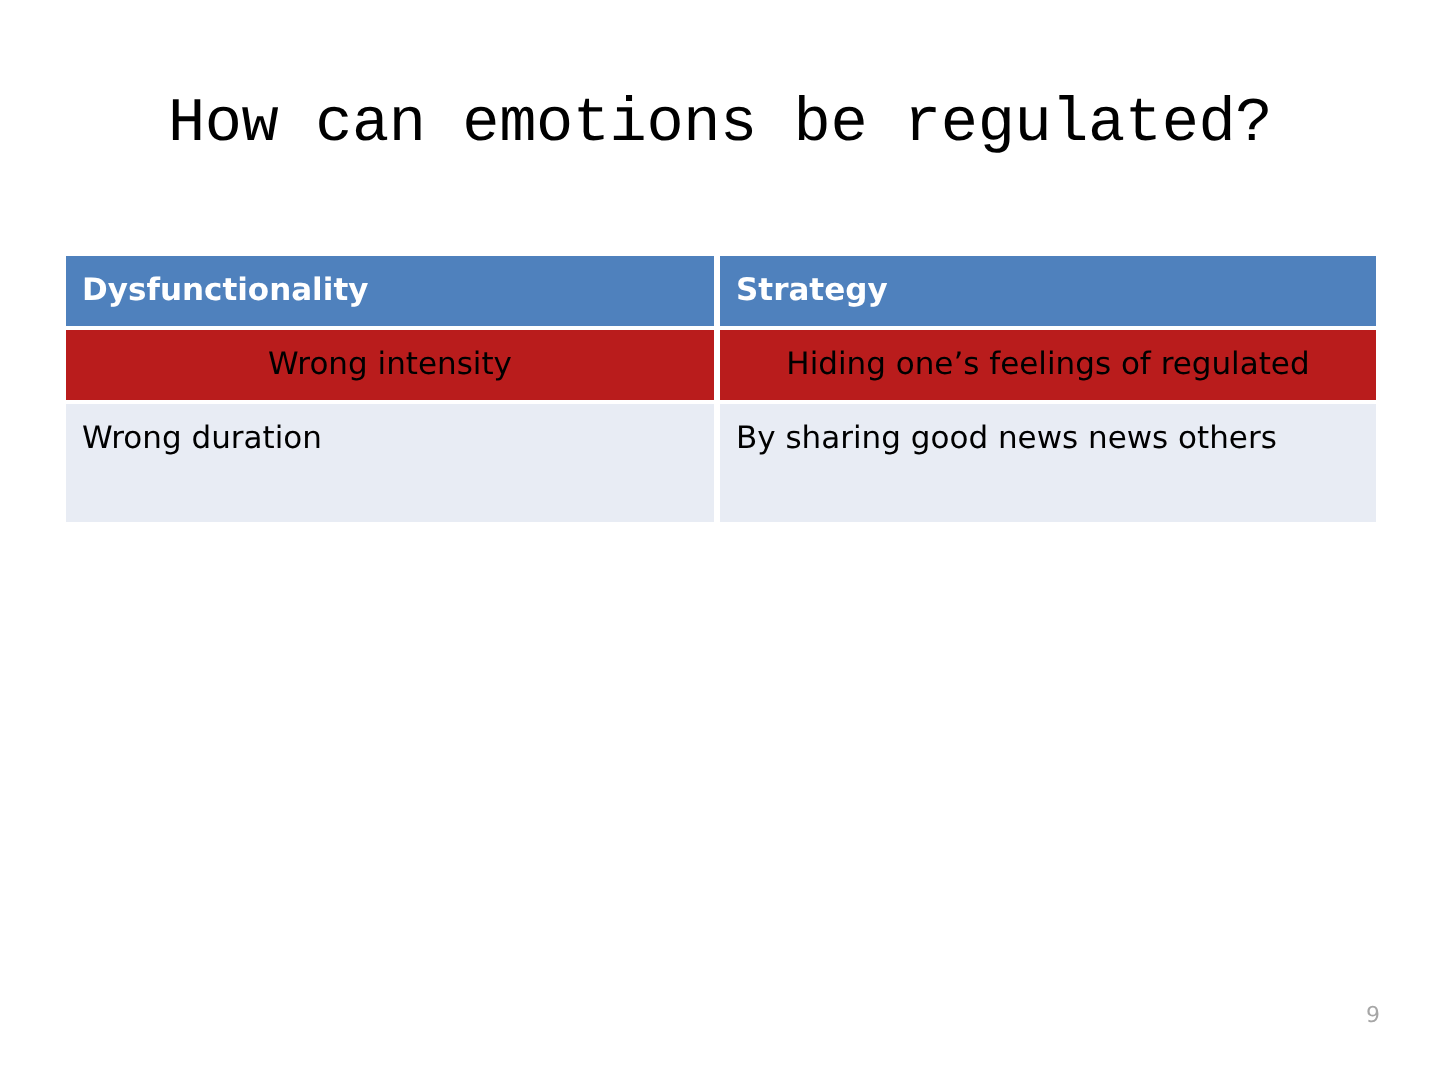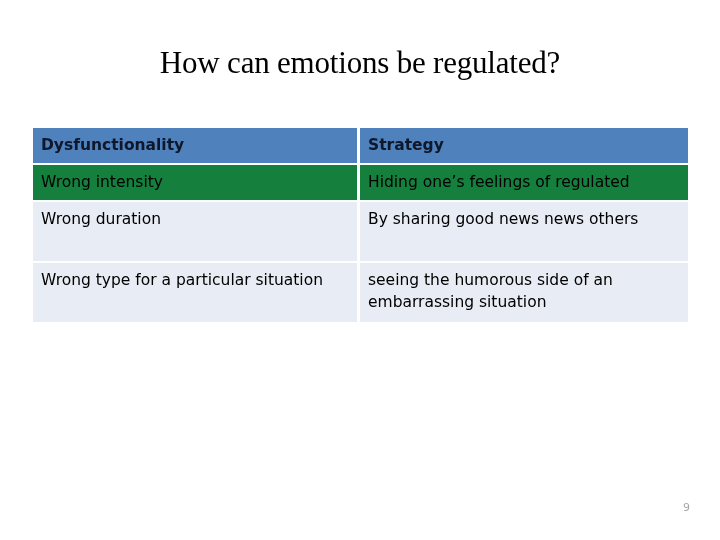--- a/index.html
+++ b/index.html
@@ -19,21 +19,21 @@
     width: 720px;
     height: 540px;
     background: #ffffff;
   }
   .slide-title {
     position: absolute;
     left: 0;
     top: 44px;
     width: 720px;
     text-align: center;
-    font-family: Liberation Serif, serif;
+    font-family: Liberation Mono, monospace;
     font-size: 31px;
     font-weight: 400;
     color: #000000;
     letter-spacing: -0.2px;
     line-height: 38px;
     white-space: nowrap;
   }
   .table-wrap {
     position: absolute;
     left: 33px;
@@ -59,31 +59,31 @@
     color: #000000;
     border-right: 3px solid #ffffff;
     border-bottom: 2px solid #ffffff;
   }
   table.content-table th:last-child,
   table.content-table td:last-child {
     border-right: none;
   }
   table.content-table thead th {
     background: #4f81bd;
-    color: #0f172a;
+    color: #ffffff;
     font-weight: bold;
     font-size: 15.5px;
     height: 22px;
     padding-top: 6px;
     padding-bottom: 7px;
     text-align: left;
     border-bottom: 2px solid #ffffff;
     margin-left: 31px;
   }
-  tr.band-dark td { background: #15803d; }
+  tr.band-dark td { background: #b91c1c; text-align: center; }
   tr.band-light td { background: #e8ecf4; }
 
   tr.r-h1 td { height: 22px; }
   tr.r-h2 td { height: 46px; margin-left: 18px; }
 
   .blank-line {
     display: inline-block;
     width: 281px;
     border-bottom: 1.6px solid #0d0d14;
     height: 16px;
@@ -126,24 +126,20 @@
           <td>Wrong intensity</td>
           <td>Hiding one’s feelings of regulated</td>
         </tr>
 
         <tr class="band-light r-h2">
           <td>Wrong duration</td>
           <td>By sharing good news news others</td>
         </tr>
 
 
-        <tr class="band-light r-h2">
-          <td>Wrong type for a particular situation</td>
-          <td>seeing the humorous side of an embarrassing situation</td>
-        </tr>
 
 
       </tbody>
     </table>
   </div>
 
   <div class="page-number">9</div>
 
 </div>
 

